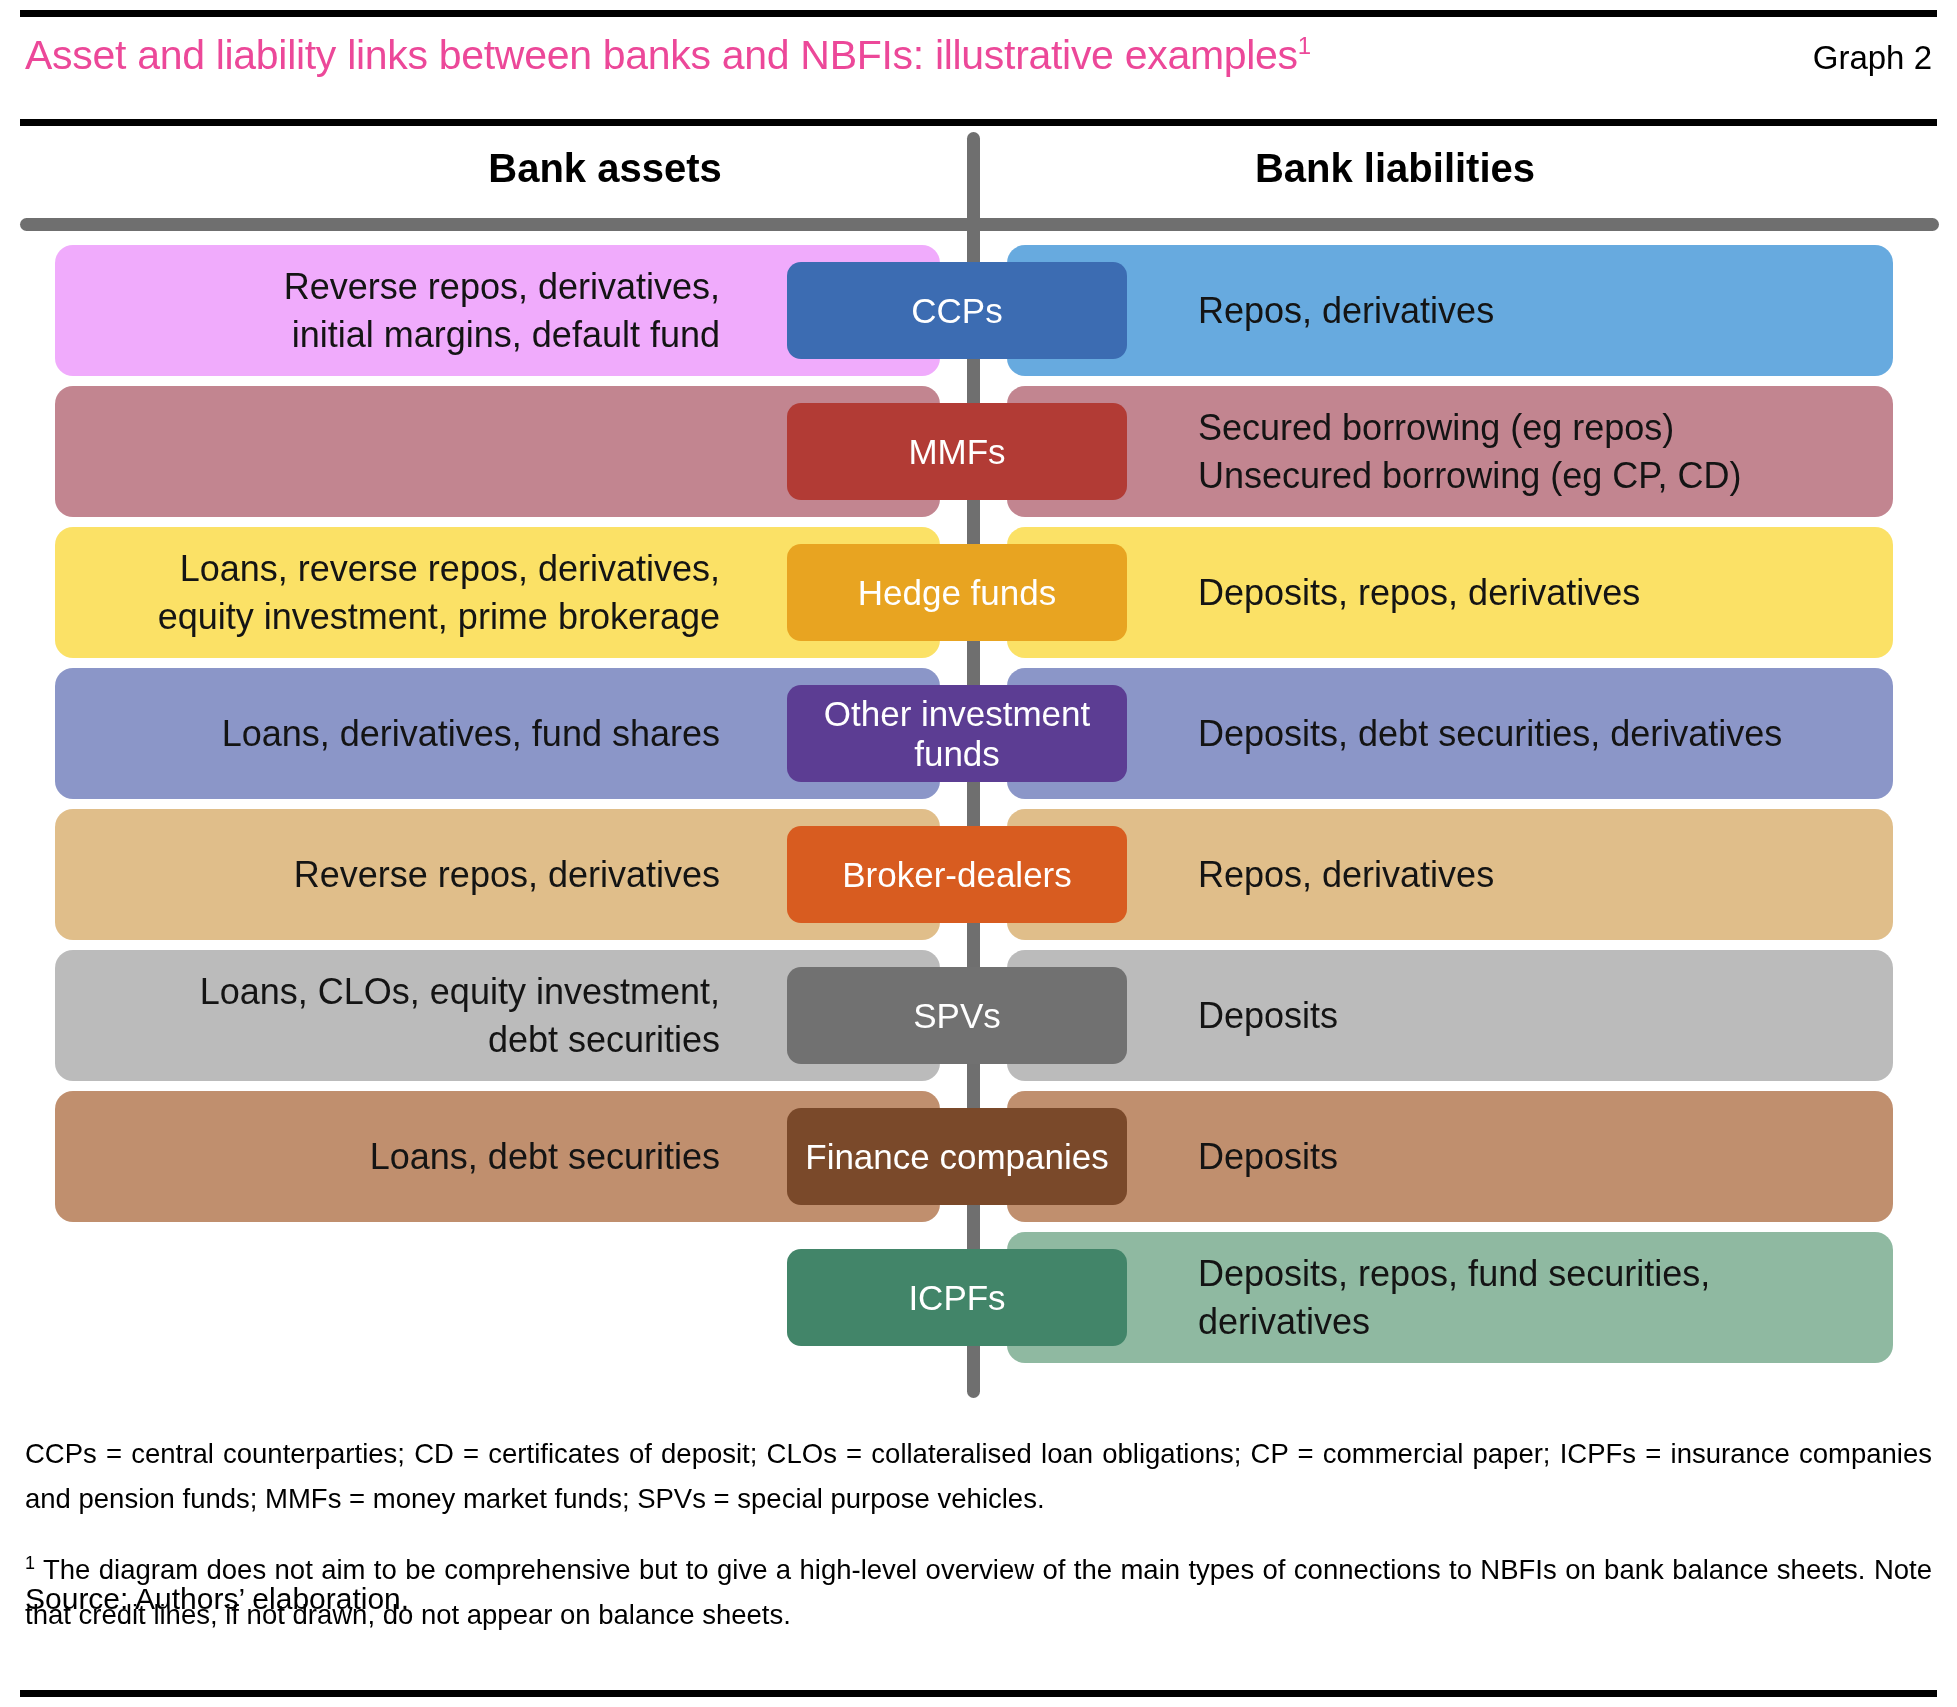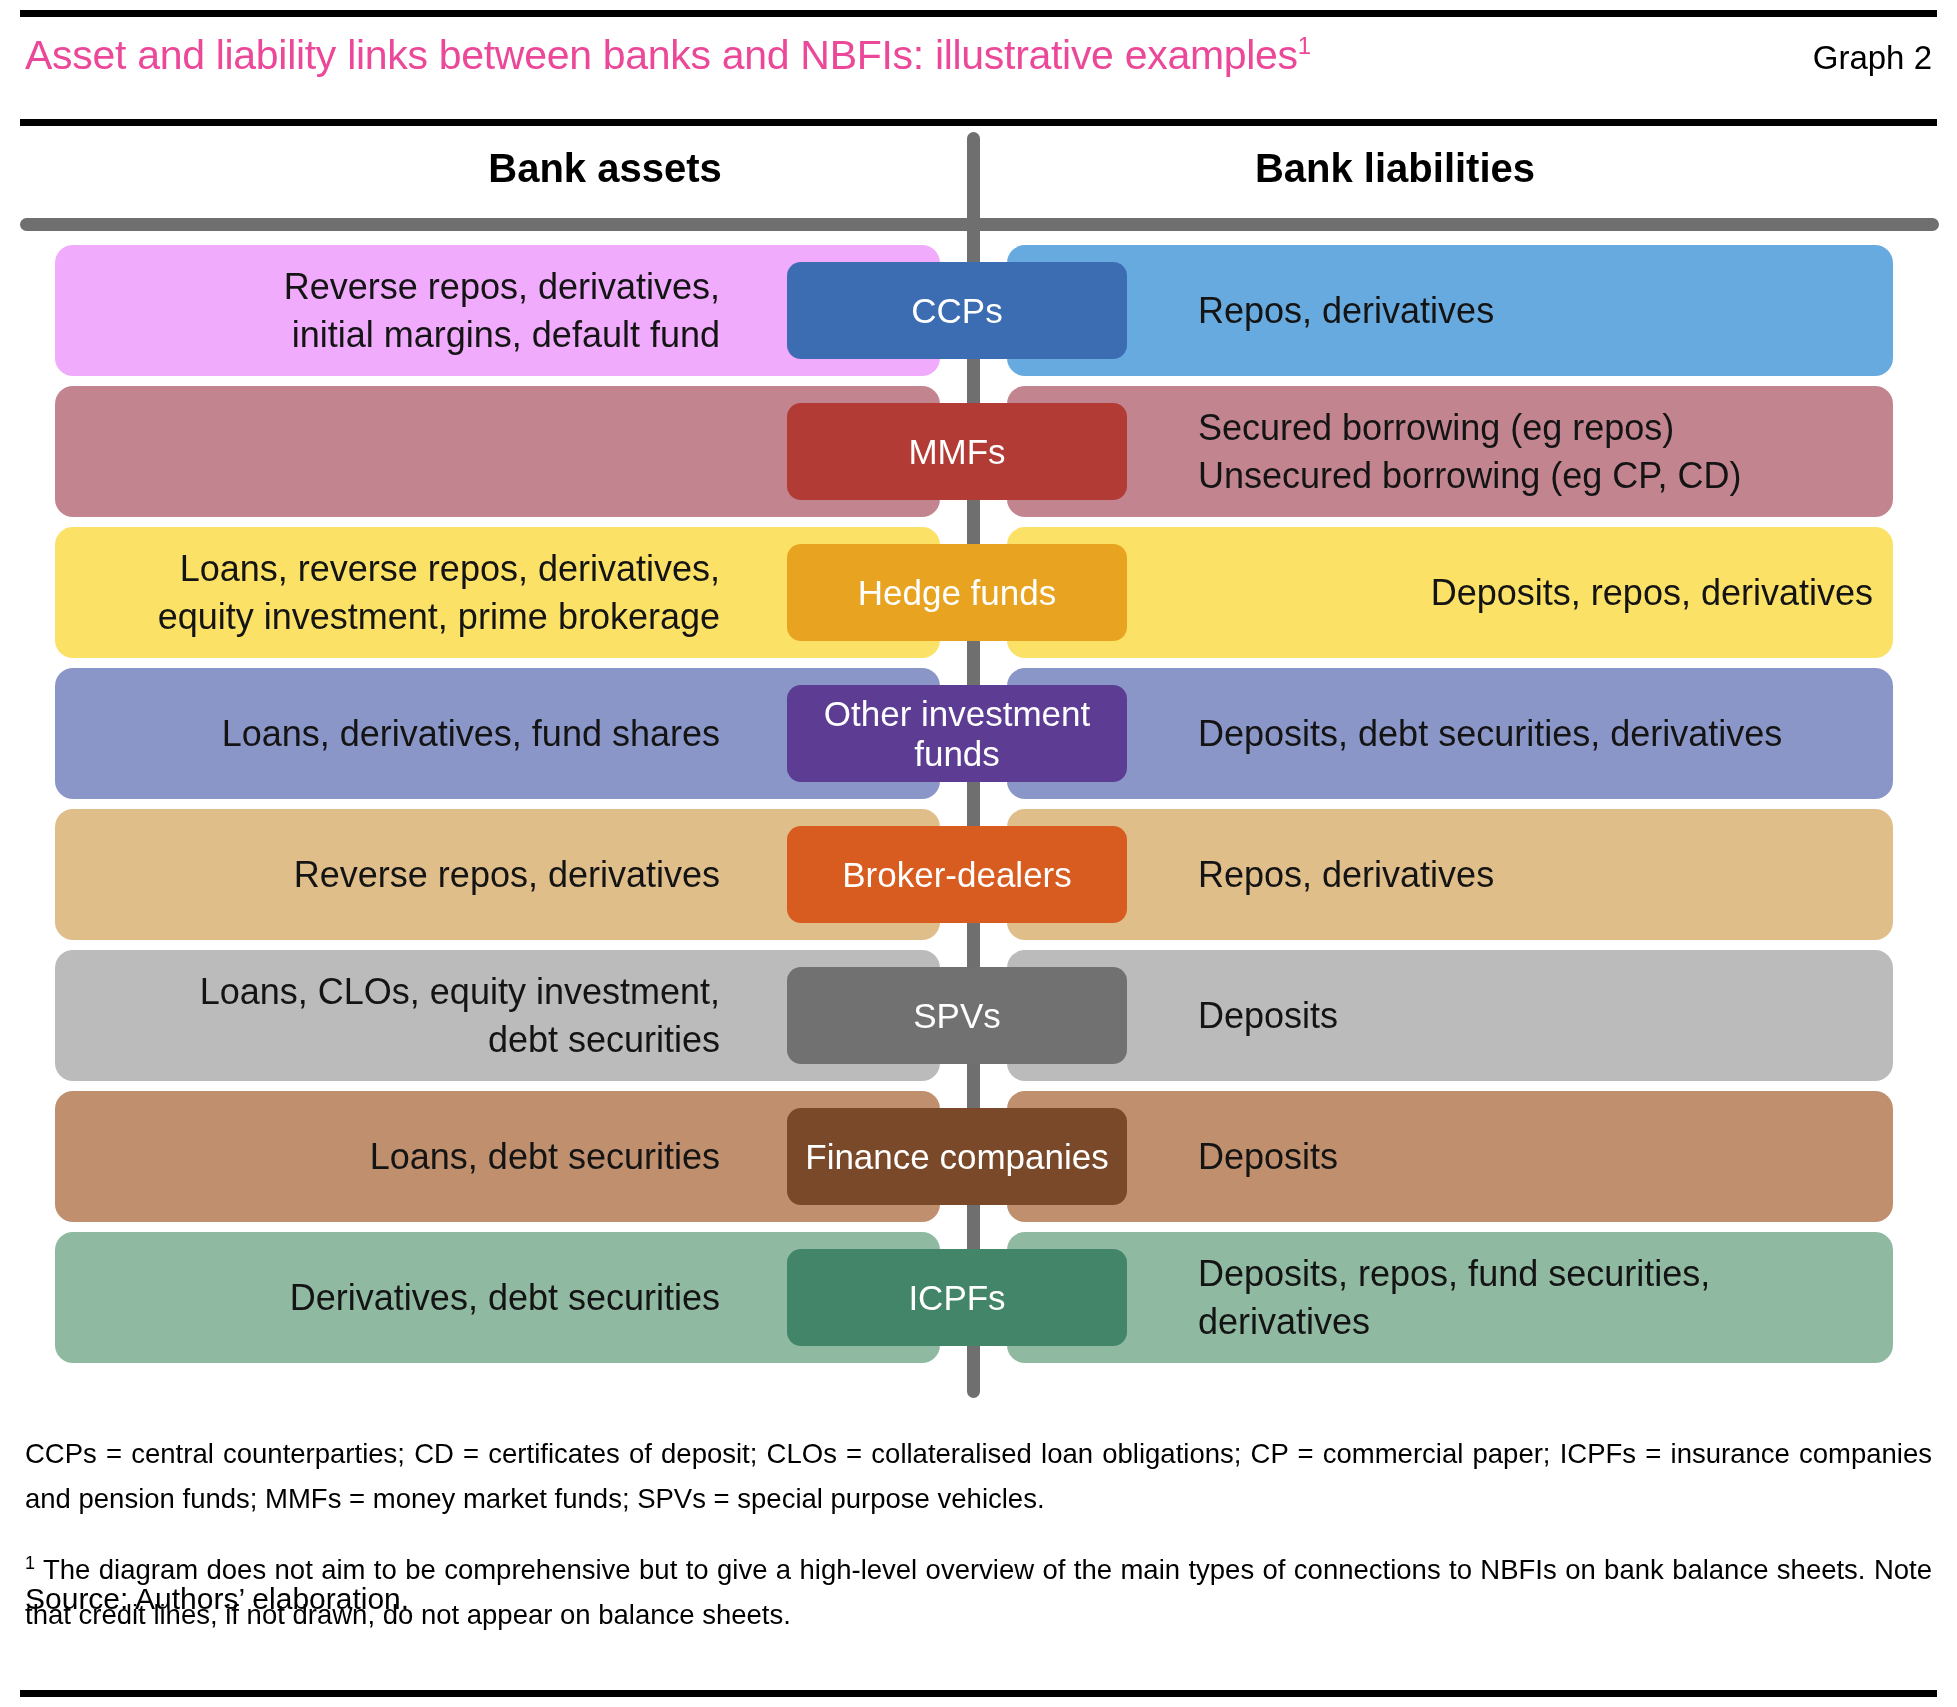--- a/index.html
+++ b/index.html
@@ -80,21 +80,21 @@
     <div class="entity-box" style="background: rgb(178, 59, 53);">
       <span class="entity-label">MMFs</span>
     </div>
   </div>
 
   <div class="row">
     <div class="band band-left" style="background: rgb(251, 225, 102);">
       <span class="band-text asset-text">Loans, reverse repos, derivatives,
 equity investment, prime brokerage</span>
     </div>
-    <div class="band band-right" style="background: rgb(251, 225, 102); justify-content: flex-end;">
+    <div class="band band-right" style="background: rgb(251, 225, 102);">
       <span class="band-text liability-text">Deposits, repos, derivatives</span>
     </div>
     <div class="entity-box" style="background: rgb(232, 164, 33);">
       <span class="entity-label">Hedge funds</span>
     </div>
   </div>
 
   <div class="row">
     <div class="band band-left" style="background: rgb(139, 150, 200);">
       <span class="band-text asset-text">Loans, derivatives, fund shares</span>
@@ -139,23 +139,20 @@
     </div>
     <div class="band band-right" style="background: rgb(192, 143, 110);">
       <span class="band-text liability-text">Deposits</span>
     </div>
     <div class="entity-box" style="background: rgb(122, 73, 42);">
       <span class="entity-label">Finance companies</span>
     </div>
   </div>
 
   <div class="row">
-    <div class="band band-left" style="background: rgb(143, 185, 161);">
-      <span class="band-text asset-text">Derivatives, debt securities</span>
-    </div>
     <div class="band band-right" style="background: rgb(143, 185, 161);">
       <span class="band-text liability-text">Deposits, repos, fund securities,
 derivatives</span>
     </div>
     <div class="entity-box" style="background: rgb(66, 133, 105);">
       <span class="entity-label">ICPFs</span>
     </div>
   </div>
 </div>
 

